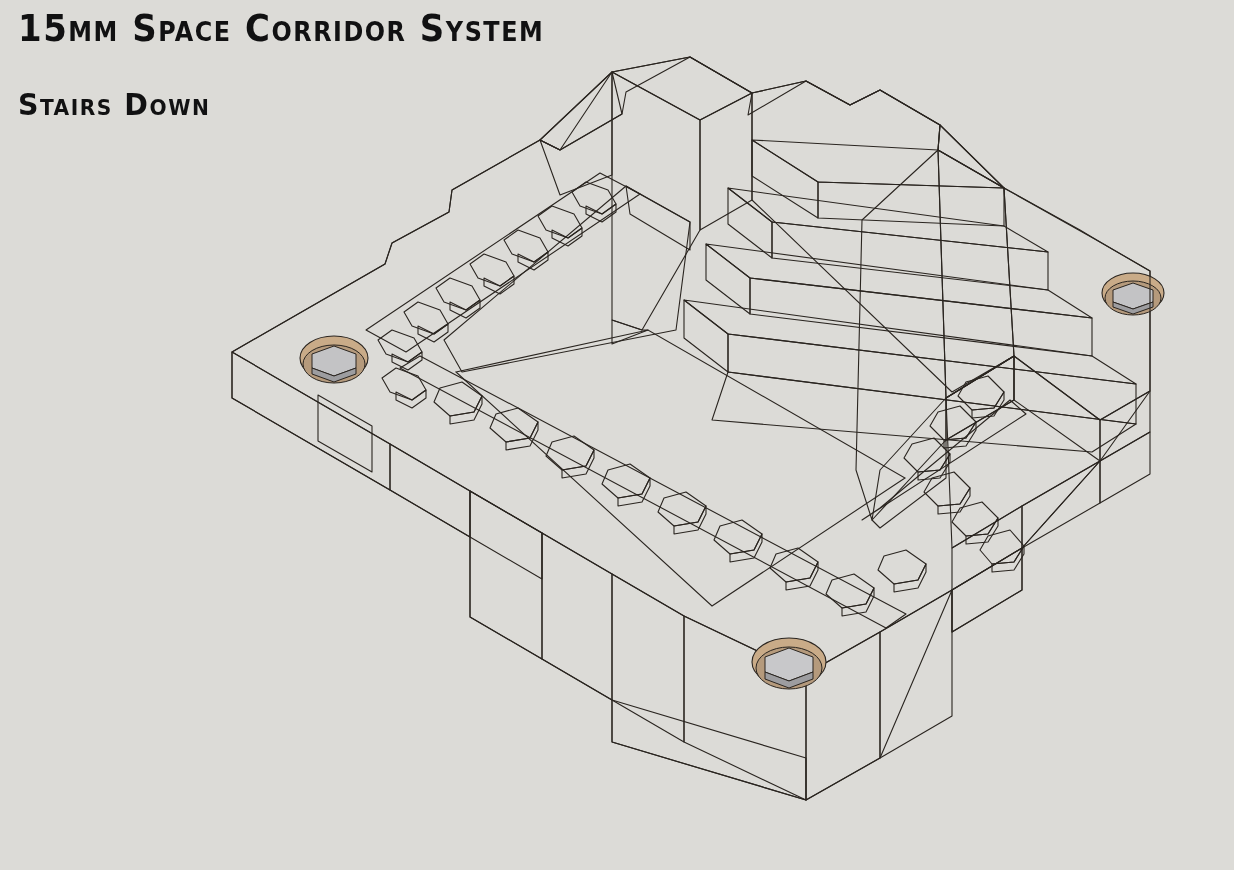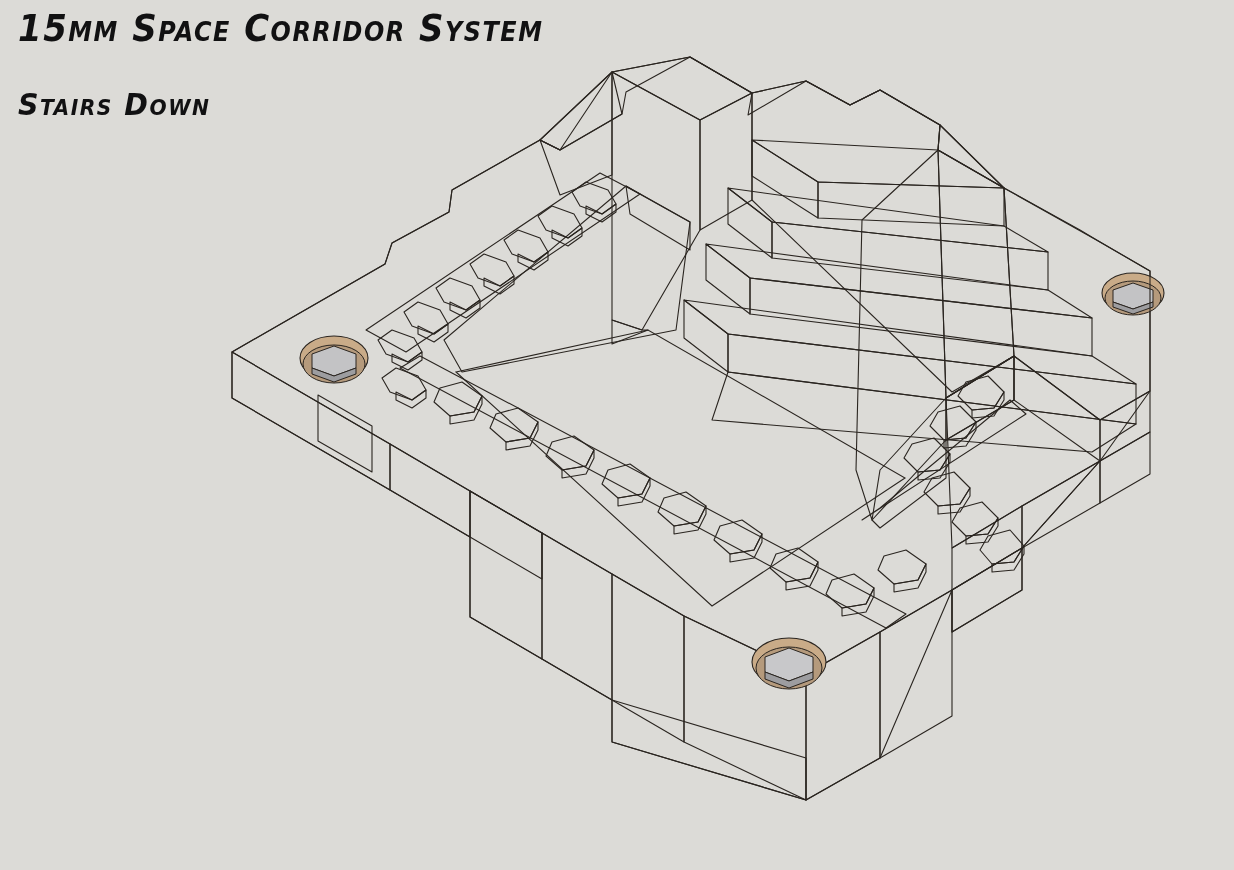--- a/index.html
+++ b/index.html
@@ -4,21 +4,21 @@
 <title>15mm Space Corridor System - Stairs Down</title>
 <style>
   html,body{margin:0;padding:0;}
   body{
     width:1234px;height:870px;
     background:#dcdbd7;
     font-family:"Liberation Sans",sans-serif;
     overflow:hidden;
     position:relative;
   }
-  #stage{position:absolute;inset:0;width:1234px;height:628px;font-style:italic;}
+  #stage{position:absolute;inset:0;width:1234px;height:628px;}
 
   
   .title-block{position:absolute;left:18px;top:10px;z-index:40;}
   .ttl{
     color:#111112;
     font-family:"DejaVu Sans",sans-serif;
     font-weight:700;
     letter-spacing:1.5px;
     line-height:1;
     white-space:nowrap;

